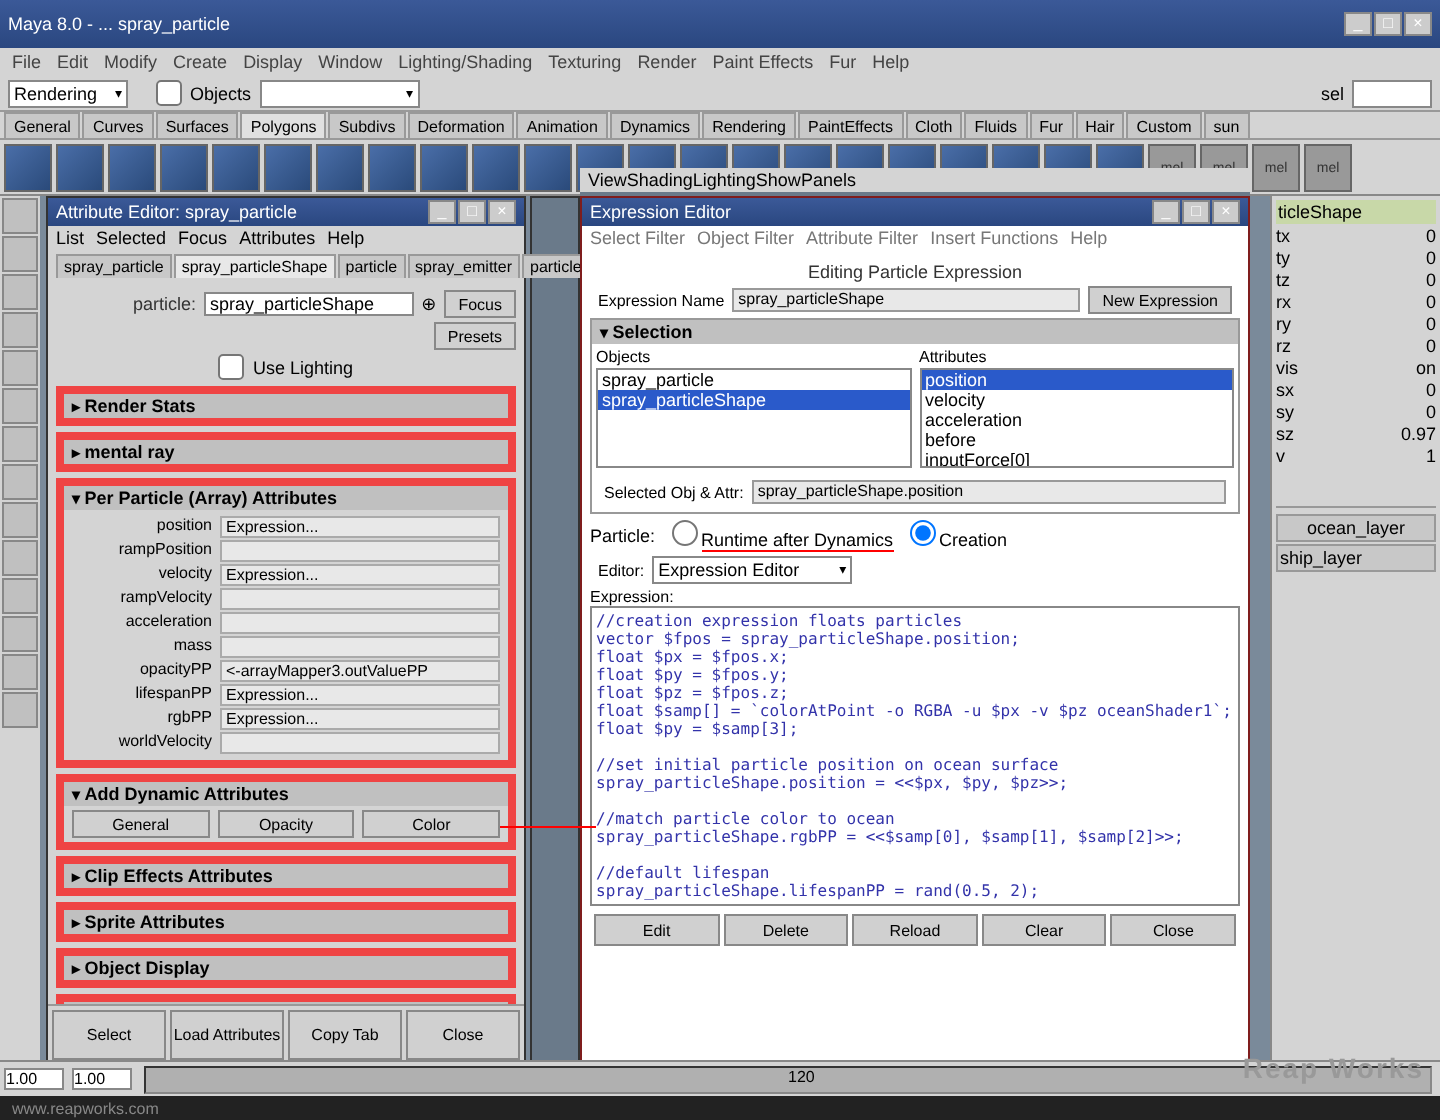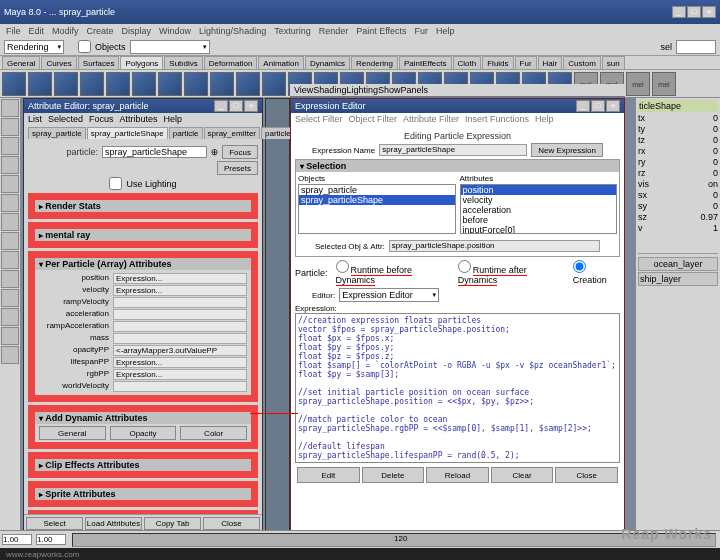--- a/index.html
+++ b/index.html
@@ -28,35 +28,35 @@
 .ae-title { background:linear-gradient(#3b5998,#2a4780); color:#fff; height:14px; display:flex; justify-content:space-between; align-items:center; padding:0 4px; font-size:9px; }
 .ae-menubar { height:12px; display:flex; gap:6px; padding:0 4px; font-size:8px; align-items:center; background:#d4d4d4; }
 .ae-tabs { display:flex; gap:1px; padding:2px 4px 0; }
 .ae-tab { background:#c8c8c8; border:1px solid #999; border-bottom:none; padding:1px 3px; font-size:8px; }
 .ae-tab.active { background:#e8e8e8; }
 .ae-body { padding:4px; font-size:8px; }
 .ae-row { display:flex; align-items:center; gap:4px; margin:2px 0; }
 .ae-row label { width:70px; text-align:right; color:#333; }
 .ae-field { flex:1; background:#fff; border:1px solid #888; height:12px; padding:0 2px; }
 .ae-btn { background:#d0d0d0; border:1px solid #888; height:14px; padding:0 6px; font-size:8px; }
-.ae-section { border:7px solid #ef4444; margin:3px 0; }
+.ae-section { border:4px solid #ef4444; margin:3px 0; }
 .ae-section-hd { background:#c0c0c0; padding:1px 4px; font-weight:bold; font-size:8px; }
 .ae-section-body { padding:2px 4px; }
 .attr-row { display:flex; gap:4px; margin:1px 0; }
 .attr-row label { width:70px; text-align:right; font-size:8px; }
 .attr-row .val { flex:1; background:#e8e8e8; border:1px solid #aaa; height:11px; font-size:8px; padding:0 2px; }
-.ae-foot { position:absolute; bottom:0; left:0; right:0; height:18px; display:flex; gap:2px; padding:2px; background:#d4d4d4; border-top:1px solid #999; }
+.ae-foot { position:absolute; bottom:0; left:0; right:0; height:30px; display:flex; gap:2px; padding:2px; background:#d4d4d4; border-top:1px solid #999; }
 .ae-foot button { flex:1; font-size:8px; background:#d0d0d0; border:1px solid #888; }
 
 .ee { position:absolute; left:290px; top:0; width:335px; height:553px; background:#ffffff; border:1px solid #7f1d1d; }
 .ee-title { background:linear-gradient(#3b5998,#2a4780); color:#fff; height:14px; display:flex; justify-content:space-between; align-items:center; padding:0 4px; font-size:9px; }
 .ee-menubar { height:12px; display:flex; gap:6px; padding:0 4px; font-size:8px; align-items:center; color:#777; }
 .ee-body { padding:4px; }
 .ee-hdr { text-align:center; font-size:9px; color:#333; margin:2px 0; }
-.ee-row { display:flex; gap:4px; margin:2px 17px; align-items:center; }
+.ee-row { display:flex; gap:4px; margin:2px 4px; align-items:center; }
 .ee-row label { font-size:8px; }
 .ee-field { flex:1; background:#e8e8e8; border:1px solid #999; height:12px; font-size:8px; padding:0 2px; }
 .ee-sel { border:1px solid #999; margin:2px 0; }
 .ee-sel-hd { background:#c0c0c0; padding:1px 4px; font-size:8px; font-weight:bold; }
 .ee-cols { display:flex; gap:4px; padding:2px; }
 .ee-col { flex:1; }
 .ee-col-hd { font-size:8px; margin-bottom:1px; }
 .ee-list { background:#fff; border:1px solid #888; height:50px; overflow:auto; font-size:8px; }
 .ee-list div { padding:0 2px; }
 .ee-list .sel { background:#2a5aca; color:#fff; }
@@ -231,33 +231,33 @@
           <div class="ae-section-hd">▸ <span>mental ray</span></div>
         </div>
       <div class="ae-section">
         <div class="ae-section-hd">▾ <span>Per Particle (Array) Attributes</span></div>
         <div class="ae-section-body" id="ppattrs">
             <div class="attr-row">
               <label>position</label>
               <div class="val">Expression...</div>
             </div>
             <div class="attr-row">
+              <label>rampPosition</label>
+              <div class="val"></div>
+            </div>
+            <div class="attr-row">
               <label>velocity</label>
               <div class="val">Expression...</div>
             </div>
             <div class="attr-row">
               <label>rampVelocity</label>
               <div class="val"></div>
             </div>
             <div class="attr-row">
               <label>acceleration</label>
-              <div class="val"></div>
-            </div>
-            <div class="attr-row">
-              <label>rampAcceleration</label>
               <div class="val"></div>
             </div>
             <div class="attr-row">
               <label>mass</label>
               <div class="val"></div>
             </div>
             <div class="attr-row">
               <label>opacityPP</label>
               <div class="val">&lt;-arrayMapper3.outValuePP</div>
             </div>
@@ -355,21 +355,20 @@
               </div>
           </div>
         </div>
         <div class="ee-row" style="padding:2px">
           <label>Selected Obj &amp; Attr:</label>
           <div class="ee-field">spray_particleShape.position</div>
         </div>
       </div>
       <div class="ee-radio" id="eeradio">
         <label>Particle:</label>
-      <label><input type="radio" name="pr" style=""><span class="redline">Runtime before Dynamics</span></label>
           <label><input type="radio" name="pr" style=""><span class="redline">Runtime after Dynamics</span></label>
           <label><input type="radio" name="pr" checked="" style=""><span>Creation</span></label>
         </div>
       <div class="ee-row">
         <label>Editor:</label>
         <div class="dropdown" style="min-width:100px">
             <span>Expression Editor</span>
           </div>
       </div>
       <div style="font-size:8px;margin-top:2px">Expression:</div>

